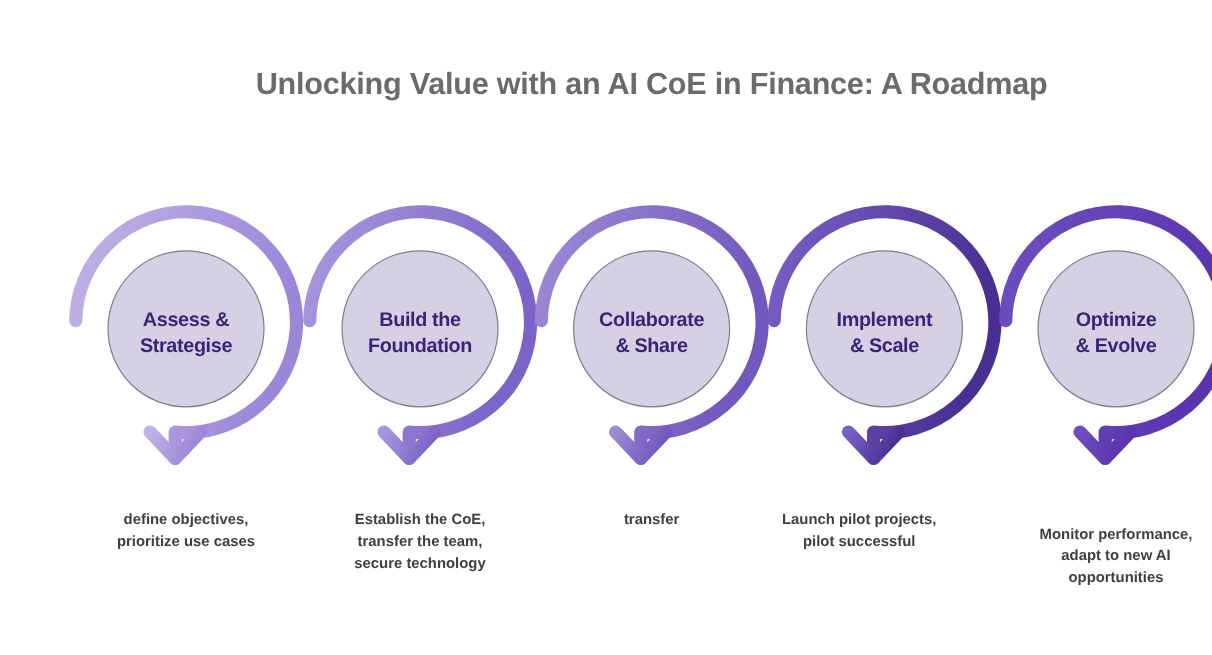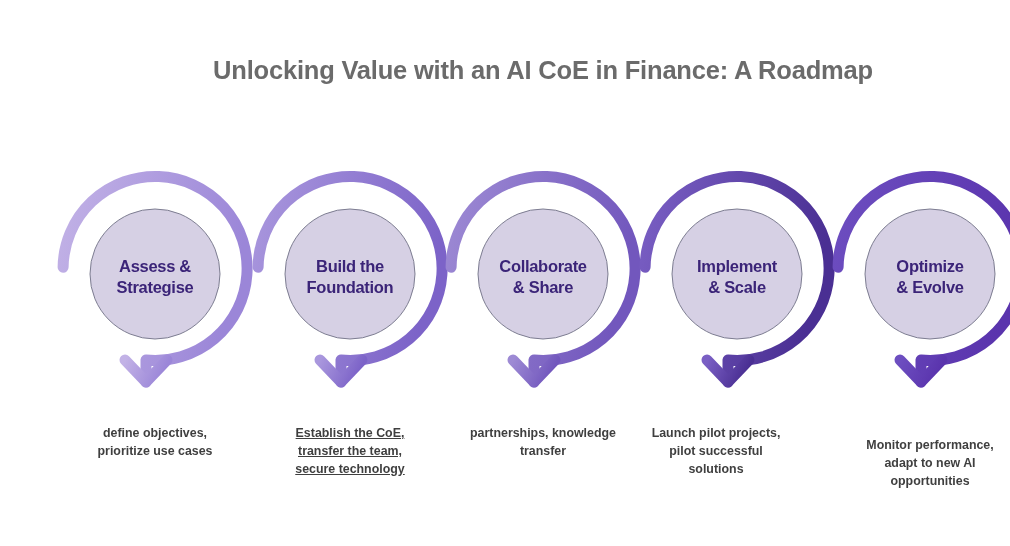--- a/index.html
+++ b/index.html
@@ -135,33 +135,31 @@
         <text x="885" y="272" text-anchor="middle" class="node-label">Optimize</text>
         <text x="885" y="293" text-anchor="middle" class="node-label">&amp; Evolve</text>
       </g>
   </svg>
 
   <div id="captions-layer">
       <div class="caption" style="left: 17px; top: 424px;">
         <div>define objectives,</div>
         <div>prioritize use cases</div>
       </div>
-      <div class="caption" style="left: 212px; top: 424px; text-decoration: underline;">
+      <div class="caption" style="left: 212px; top: 424px;">
         <div>Establish the CoE,</div>
         <div>transfer the team,</div>
         <div>secure technology</div>
       </div>
       <div class="caption" style="left: 405px; top: 424px;">
-        <div>partnerships, knowledge</div>
         <div>transfer</div>
       </div>
       <div class="caption" style="left: 578px; top: 424px;">
         <div>Launch pilot projects,</div>
         <div>pilot successful</div>
-        <div>solutions</div>
       </div>
       <div class="caption" style="left: 792px; top: 436px;">
         <div>Monitor performance,</div>
         <div>adapt to new AI</div>
         <div>opportunities</div>
       </div>
     </div>
 
   <div id="right-rule"></div>
   <div id="right-band"></div>

